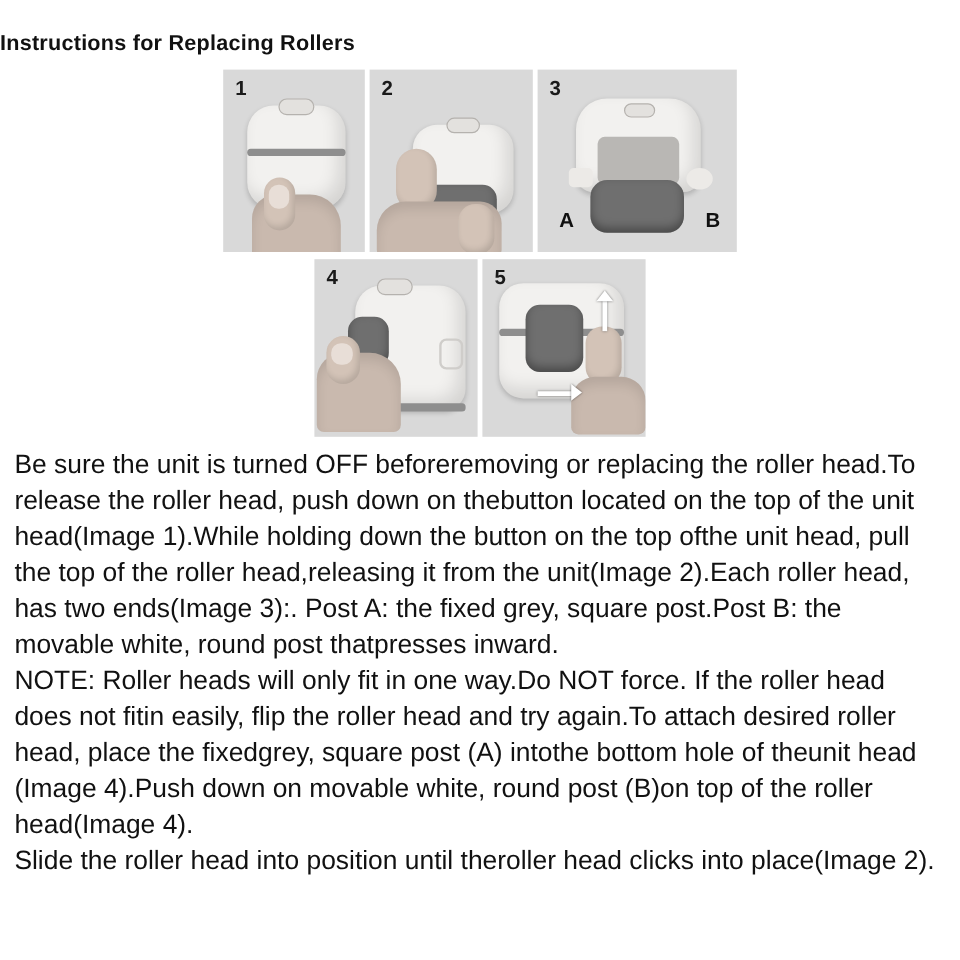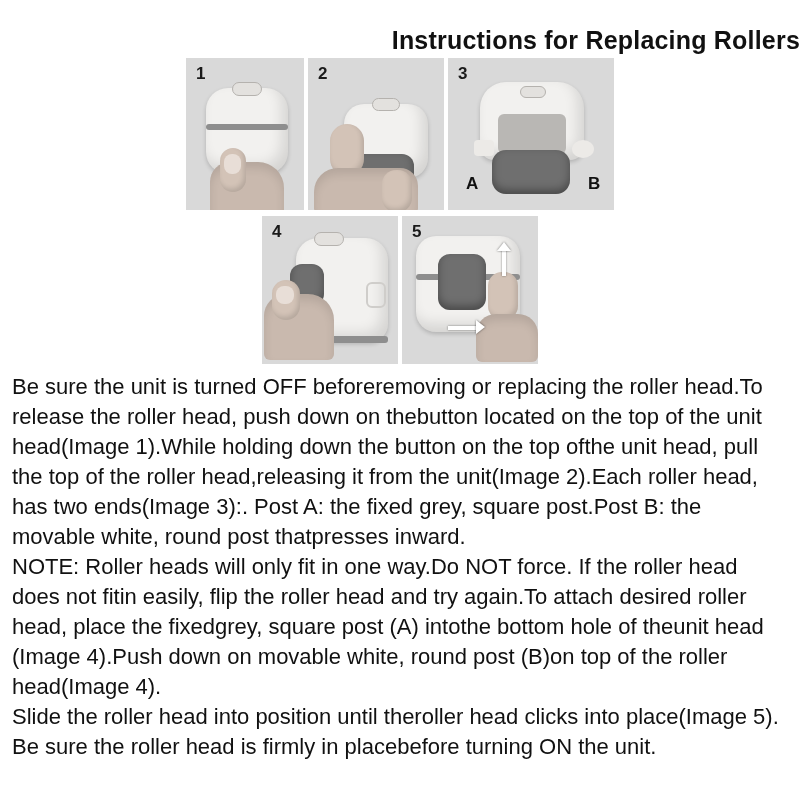--- a/index.html
+++ b/index.html
@@ -20,22 +20,22 @@
     height: 800px;
     box-sizing: border-box;
   }
 
   
   .title {
     position: absolute;
     left: 0;
     top: 26px;
     width: 800px;
-    text-align: right;
-    font-size: 25px;
+    text-align: left;
+    font-size: 18px;
     font-weight: bold;
     letter-spacing: 0.2px;
     color: #111;
   }
 
   
   .figures {
     position: absolute;
     left: 0;
     top: 58px;
@@ -230,17 +230,16 @@
           <div class="shaft" style="left:8px; top:8px; width:4px; height:26px;"></div>
           <div class="headup" style="left:3px; top:0;"></div>
         </div>
       </div>
     </div>
   </div>
 
   <div class="body-text">
     <p>Be sure the unit is turned OFF beforeremoving or replacing the roller head.To release the roller head, push down on thebutton located on the top of the unit head(Image 1).While holding down the button on the top ofthe unit head, pull the top of the roller head,releasing it from the unit(Image 2).Each roller head, has two ends(Image 3):. Post A: the fixed grey, square post.Post B: the movable white, round post thatpresses inward.</p>
     <p>NOTE: Roller heads will only fit in one way.Do NOT force. If the roller head does not fitin easily, flip the roller head and try again.To attach desired roller head, place the fixedgrey, square post (A) intothe bottom hole of theunit head (Image 4).Push down on movable white, round post (B)on top of the roller head(Image 4).</p>
-    <p>Slide the roller head into position until theroller head clicks into place(Image 5).</p>
-    <p>Be sure the roller head is firmly in placebefore turning ON the unit.</p>
+    <p>Slide the roller head into position until theroller head clicks into place(Image 2).</p>
   </div>
 
 </div>
 
 </body></html>

